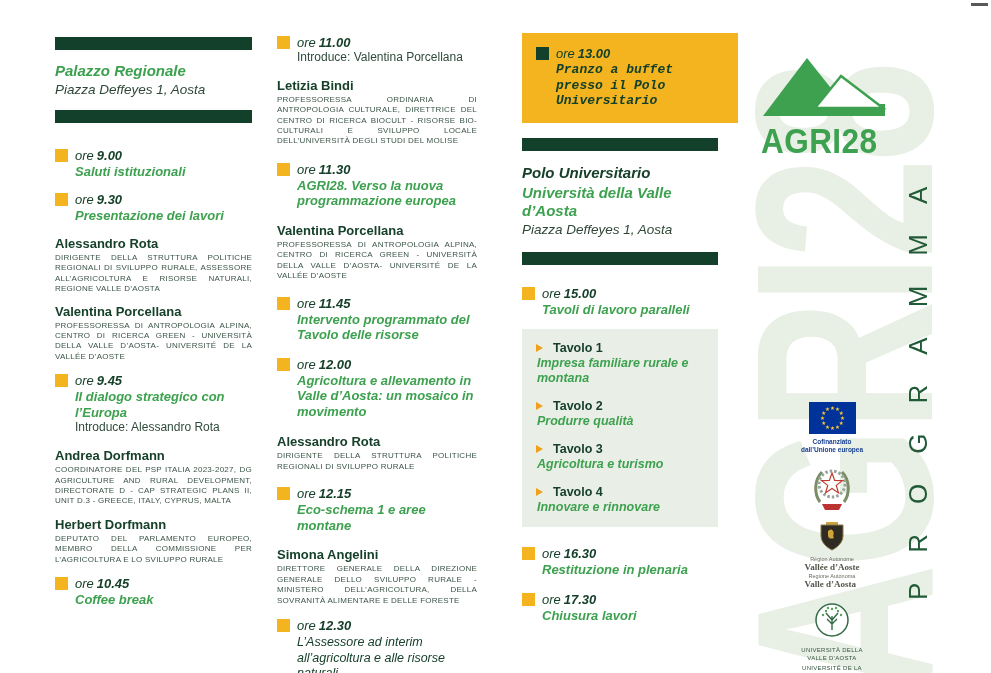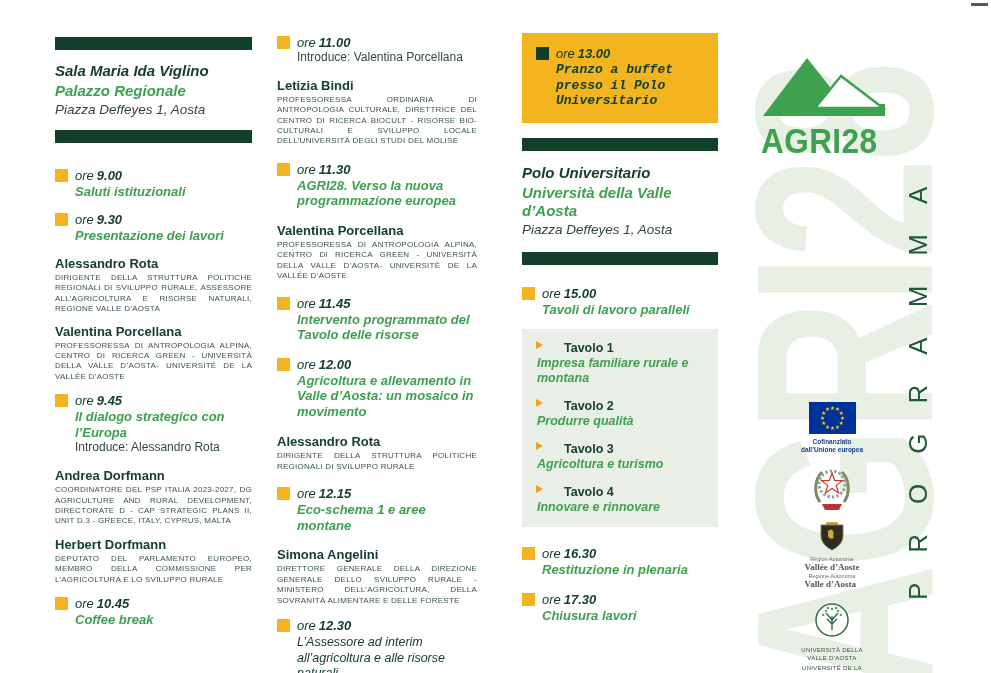--- a/index.html
+++ b/index.html
@@ -29,27 +29,27 @@
   .trow .tval{font-weight:bold; margin-left:3px;}
   .etitle{font-size:13px; font-weight:bold; font-style:italic; color:var(--green); line-height:1.2; margin-top:1px;}
   .etitle.darkgreen{color:#12402a;font-family:Liberation Mono, monospace;}
   .enote{font-size:12px; color:#2f4a3a; line-height:1.15; margin-top:1px;}
 
   .speaker .sname{font-size:13px; font-weight:bold; color:var(--dark); line-height:15px; margin-bottom:2px;}
   .speaker .sdesc{font-size:8px; letter-spacing:0.25px; color:var(--desc); line-height:1.3; text-align:justify;}
 
   .closing{font-size:12.5px; font-style:italic; color:var(--dark); line-height:1.24; margin-top:2px; max-width:185px;}
 
-  .lunch-box{background:var(--yellow); padding:13px 14px 14px 14px; width:196px;}
+  .lunch-box{background:var(--yellow); padding:13px 14px 14px 14px; width:216px;}
   .lunch-box .trow, .lunch-box .etitle{color:#12402a;}
 
   .tavoli-box{background:var(--panel); padding:12px 14px; width:196px;}
   .tavolo{margin-bottom:13px;}
   .tavolo:last-child{margin-bottom:0;}
-  .tavolo .trow2{display:flex; align-items:flex-start; gap:21px;}
+  .tavolo .trow2{display:flex; align-items:center; gap:10px;}
   .arrow{width:0; height:0; border-left:7px solid #f0a11b; border-top:4px solid transparent; border-bottom:4px solid transparent; display:inline-block;}
   .tlabel{font-size:12.5px; font-weight:bold; color:var(--dark); line-height:14px;}
   .ttitle{font-size:12.5px; font-weight:bold; font-style:italic; color:var(--green); line-height:1.2; margin-top:1px; margin-left:1px;}
 
   
   #rightpanel{position:absolute; left:737px; top:0; width:254px; height:673px; overflow:hidden;}
   .watermark{position:absolute; left:10px; top:695px; width:960px; transform:rotate(-90deg) scaleX(0.72); transform-origin:0 0; font-size:252px; font-weight:bold; letter-spacing:-6px; line-height:0.78; color:var(--wm); white-space:nowrap;}
   .logo{position:absolute; left:24px; top:54px; width:132px;}
   .wordmark{font-size:35px; font-weight:bold; color:var(--green); letter-spacing:0.5px; transform:scaleX(0.9); transform-origin:left center; white-space:nowrap; line-height:1; margin-top:1px;}
   .programma{position:absolute; left:166px; top:600px; width:540px; transform:rotate(-90deg); transform-origin:0 0; font-size:26px; letter-spacing:30px; color:#215a37; white-space:nowrap;}
@@ -68,21 +68,20 @@
 </style>
 </head>
 <body>
 
 <div class="page">
 
   <div class="col" id="col1">
     <div class="bar" style="margin-top:37px"></div>
 
     <div class="venue" style="margin-top:12px">
-      <div class="vname">Sala Maria Ida Viglino</div>
       <div class="vbuild">Palazzo Regionale</div>
       <div class="vaddr">Piazza Deffeyes 1, Aosta</div>
     </div>
 
     <div class="bar" style="margin-top:11px"></div>
 
     <div class="event" style="margin-top:25px">
       <span class="sq"></span>
       <div class="trow"><span class="ore">ore</span><span class="tval">9.00</span></div>
       <div class="etitle">Saluti istituzionali</div>

